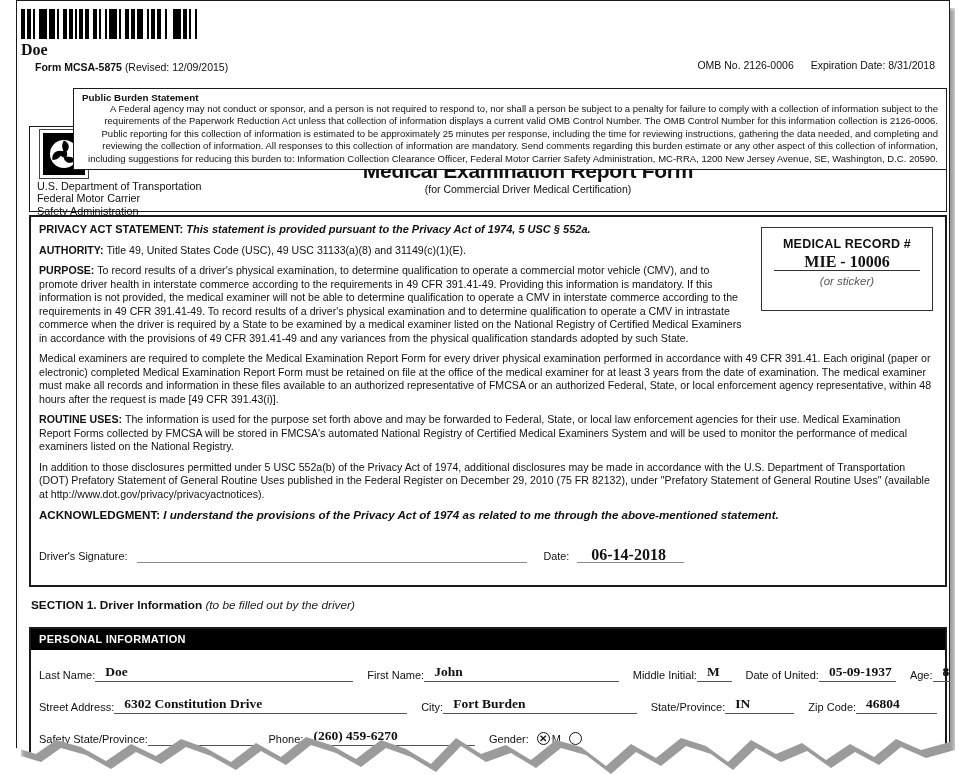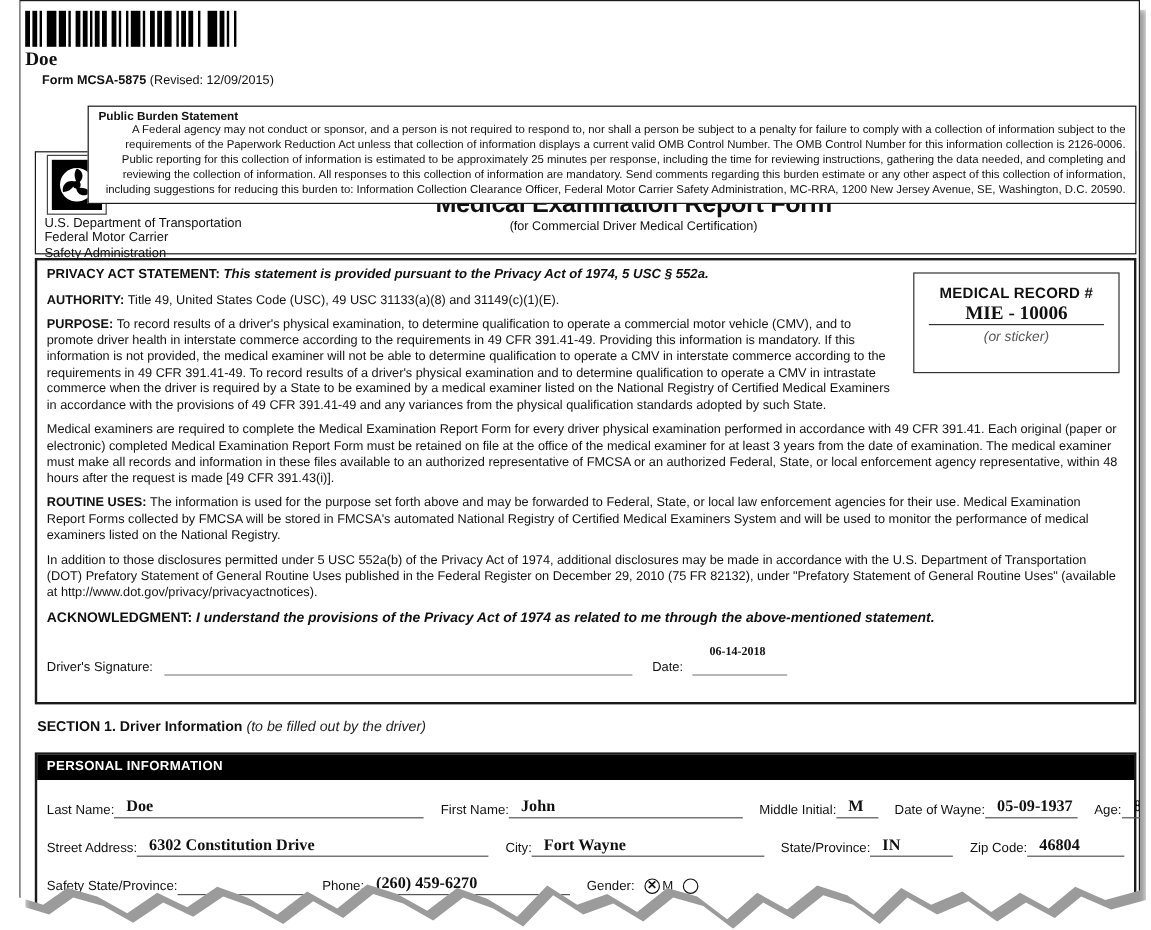--- a/index.html
+++ b/index.html
@@ -57,22 +57,22 @@
   .p-ack { font-size:11.6px; margin-top:4px; }
   .med-record { float:right; width:172px; height:84px; border:1.5px solid #333;
     margin:4px 2px 8px 14px; text-align:center; padding-top:10px; }
   .mr-label { font-weight:bold; font-size:12.5px; letter-spacing:0.2px; }
   .mr-value { font-family:"Liberation Serif", serif; font-weight:bold; font-size:16px;
     border-bottom:1.5px solid #333; margin:3px 12px 0 12px; padding-bottom:2px; }
   .mr-note { font-style:italic; font-size:11.5px; color:#555; margin-top:4px; }
   .sig-row { display:flex; align-items:flex-end; margin-top:10px; font-size:10.8px; }
   .sig-line { width:390px; border-bottom:1px solid #888; height:14px; margin:0 10px; }
   .date-label { margin-left:6px;margin-top:18px; }
-  .date-val { font-family:"Liberation Serif", serif; font-weight:bold; font-size:10px;
-    border-bottom:1px solid #888; padding:0 18px 12px 14px; margin-left:8px; }
+  .date-val { font-family:"Liberation Serif", serif; font-weight:bold; font-size:16px;
+    border-bottom:1px solid #888; padding:0 18px 1px 14px; margin-left:8px; }
 
   
   .section1-heading { position:absolute; left:14px; top:597px; font-size:11.8px; }
   .section1-heading .i { font-weight:normal; color:#222; }
 
   
   .personal-box { position:absolute; left:12px; top:626px; right:2px; height:147px;
     border:2px solid #1a1a1a; }
   .pi-header { background:#000; color:#fff; font-weight:bold; font-size:11px;
     letter-spacing:0.3px; padding:4px 8px 5px 8px; }
@@ -152,20 +152,24 @@
           <i style="width: 2px;"></i>
           <i style="width: 4px; background: transparent;"></i>
           <i style="width: 2px;"></i>
           <i style="width: 4px; background: transparent;"></i>
         </div>
       <div class="barcode-label">Doe</div>
       <div class="form-line">
         <span class="b">Form MCSA-5875</span>
         <span>(Revised: 12/09/2015)</span>
       </div>
+      <div class="top-right">
+        <span>OMB No. 2126-0006</span>
+        <span>Expiration Date: 8/31/2018</span>
+      </div>
     </div>
 
     <div class="burden-box">
       <div class="burden-title">Public Burden Statement</div>
       <div class="burden-body">A Federal agency may not conduct or sponsor, and a person is not required to respond to, nor shall a person be subject to a penalty for failure to comply with a collection of information subject to the requirements of the Paperwork Reduction Act unless that collection of information displays a current valid OMB Control Number. The OMB Control Number for this information collection is 2126-0006. Public reporting for this collection of information is estimated to be approximately 25 minutes per response, including the time for reviewing instructions, gathering the data needed, and completing and reviewing the collection of information. All responses to this collection of information are mandatory. Send comments regarding this burden estimate or any other aspect of this collection of information, including suggestions for reducing this burden to: Information Collection Clearance Officer, Federal Motor Carrier Safety Administration, MC-RRA, 1200 New Jersey Avenue, SE, Washington, D.C. 20590.</div>
     </div>
 
     <div class="header-box">
       <div class="logo-frame">
         <svg width="42" height="42" viewBox="0 0 42 42" aria-hidden="true">
@@ -226,37 +230,37 @@
         </div>
         <div class="field f-first">
           <span class="flabel">First Name:</span>
           <span class="fvalue">John</span>
         </div>
         <div class="field f-mi">
           <span class="flabel">Middle Initial:</span>
           <span class="fvalue">M</span>
         </div>
         <div class="field f-dob">
-          <span class="flabel">Date of Wayne:</span>
+          <span class="flabel">Date of United:</span>
           <span class="fvalue">05-09-1937</span>
         </div>
         <div class="field f-age">
           <span class="flabel">Age:</span>
           <span class="fvalue">81</span>
         </div>
       </div>
 
       <div class="pi-row">
         <div class="field f-addr">
           <span class="flabel">Street Address:</span>
           <span class="fvalue">6302 Constitution Drive</span>
         </div>
         <div class="field f-city">
           <span class="flabel">City:</span>
-          <span class="fvalue">Fort Wayne</span>
+          <span class="fvalue">Fort Burden</span>
         </div>
         <div class="field f-state">
           <span class="flabel">State/Province:</span>
           <span class="fvalue">IN</span>
         </div>
         <div class="field f-zip">
           <span class="flabel">Zip Code:</span>
           <span class="fvalue">46804</span>
         </div>
       </div>

